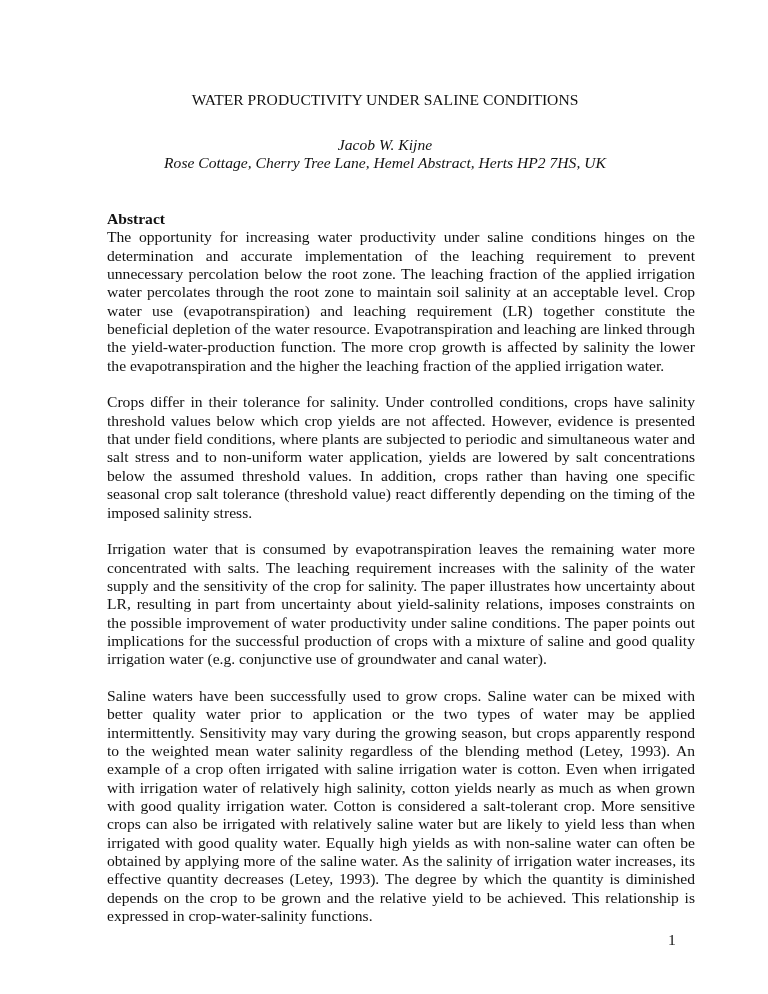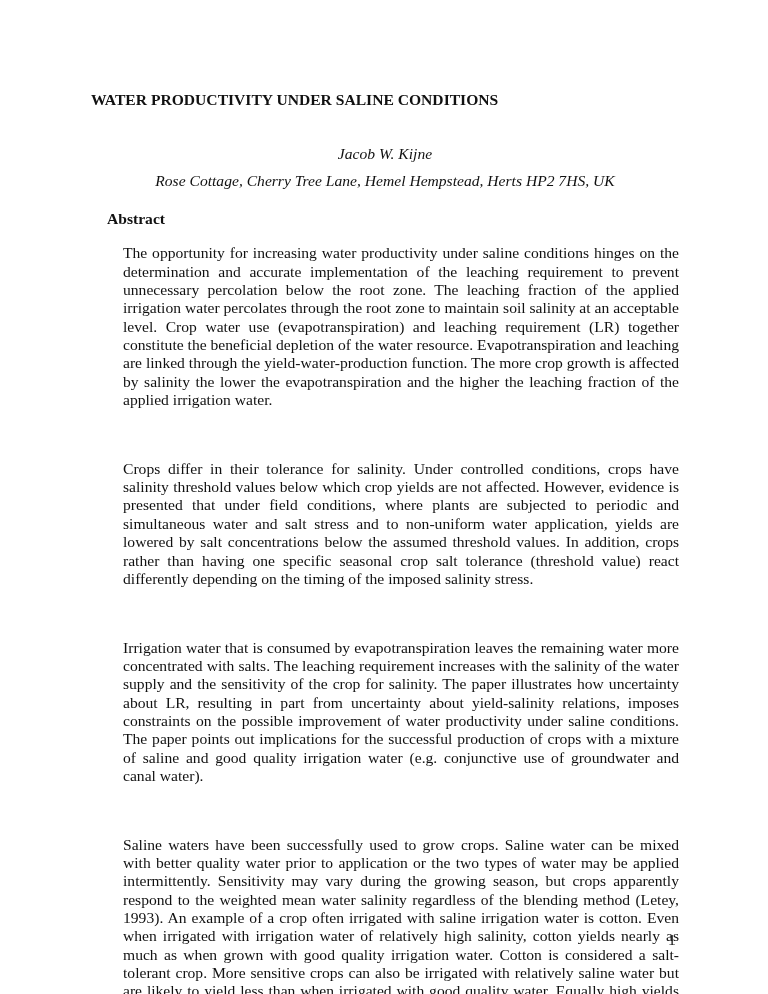--- a/index.html
+++ b/index.html
@@ -19,73 +19,74 @@
       position: absolute;
       left: 91px;
       top: 0;
       width: 588px;
     }
     .title {
       position: absolute;
       top: 91px;
       left: 0;
       width: 588px;
-      font-weight: bold;
+      text-align: center;
+      font-weight: normal;
       font-size: 15.6px;
       line-height: 18px;
       margin: 0;
     }
     .author-block {
       position: absolute;
       top: 136px;
       left: 0;
       width: 588px;
       text-align: center;
       font-style: italic;
       font-size: 15.6px;
       line-height: 18.4px;
     }
-    .author-block div { margin: 9px; }
+    .author-block div { margin: 0; }
     .body-text {
       position: absolute;
       top: 210px;
       left: 16px;
       width: 588px;
       font-size: 15.6px;
       line-height: 18.35px;
     }
     .section-heading {
       font-weight: bold;
       margin: 0;
       font-size: 15.6px;
       line-height: 18.35px;
     }
     p {
-      margin: 16px;
+      margin: 0;
       text-align: justify;
       text-align-last: left;
     }
     .gap { height: 18.35px; }
     .page-number {
       position: absolute;
       top: 931px;
       left: 668px;
       font-size: 15.6px;
       line-height: 18px;
     }
   </style>
 </head>
 <body>
 
 <div class="page">
   <h1 class="title">WATER PRODUCTIVITY UNDER SALINE CONDITIONS</h1>
 
   <div class="author-block">
     <div>Jacob W. Kijne</div>
-    <div>Rose Cottage, Cherry Tree Lane, Hemel Hempstead, Herts HP2 7HS, UK</div>
+    <div>Rose Cottage, Cherry Tree Lane, Hemel Abstract, Herts HP2 7HS, UK</div>
   </div>
 
   <div class="body-text">
     <section>
       <h2 class="section-heading">Abstract</h2>
       <p>The opportunity for increasing water productivity under saline conditions hinges on the determination and accurate implementation of the leaching requirement to prevent unnecessary percolation below the root zone. The leaching fraction of the applied irrigation water percolates through the root zone to maintain soil salinity at an acceptable level. Crop water use (evapotranspiration) and leaching requirement (LR) together constitute the beneficial depletion of the water resource. Evapotranspiration and leaching are linked through the yield-water-production function. The more crop growth is affected by salinity the lower the evapotranspiration and the higher the leaching fraction of the applied irrigation water.</p>
       <div class="gap"></div>
       <p>Crops differ in their tolerance for salinity.  Under controlled conditions, crops have salinity threshold values below which crop yields are not affected.  However, evidence is presented that under field conditions, where plants are subjected to periodic and simultaneous water and salt stress and to non-uniform water application, yields are lowered by salt concentrations below the assumed threshold values.  In addition, crops rather than having one specific seasonal crop salt tolerance (threshold value) react differently depending on the timing of the imposed salinity stress.</p>
       <div class="gap"></div>
       <p>Irrigation water that is consumed by evapotranspiration leaves the remaining water more concentrated with salts. The leaching requirement increases with the salinity of the water supply and the sensitivity of the crop for salinity. The paper illustrates how uncertainty about LR, resulting in part from uncertainty about yield-salinity relations, imposes constraints on the possible improvement of water productivity under saline conditions. The paper points out implications for the successful production of crops with a mixture of saline and good quality irrigation water (e.g. conjunctive use of groundwater and canal water).</p>

